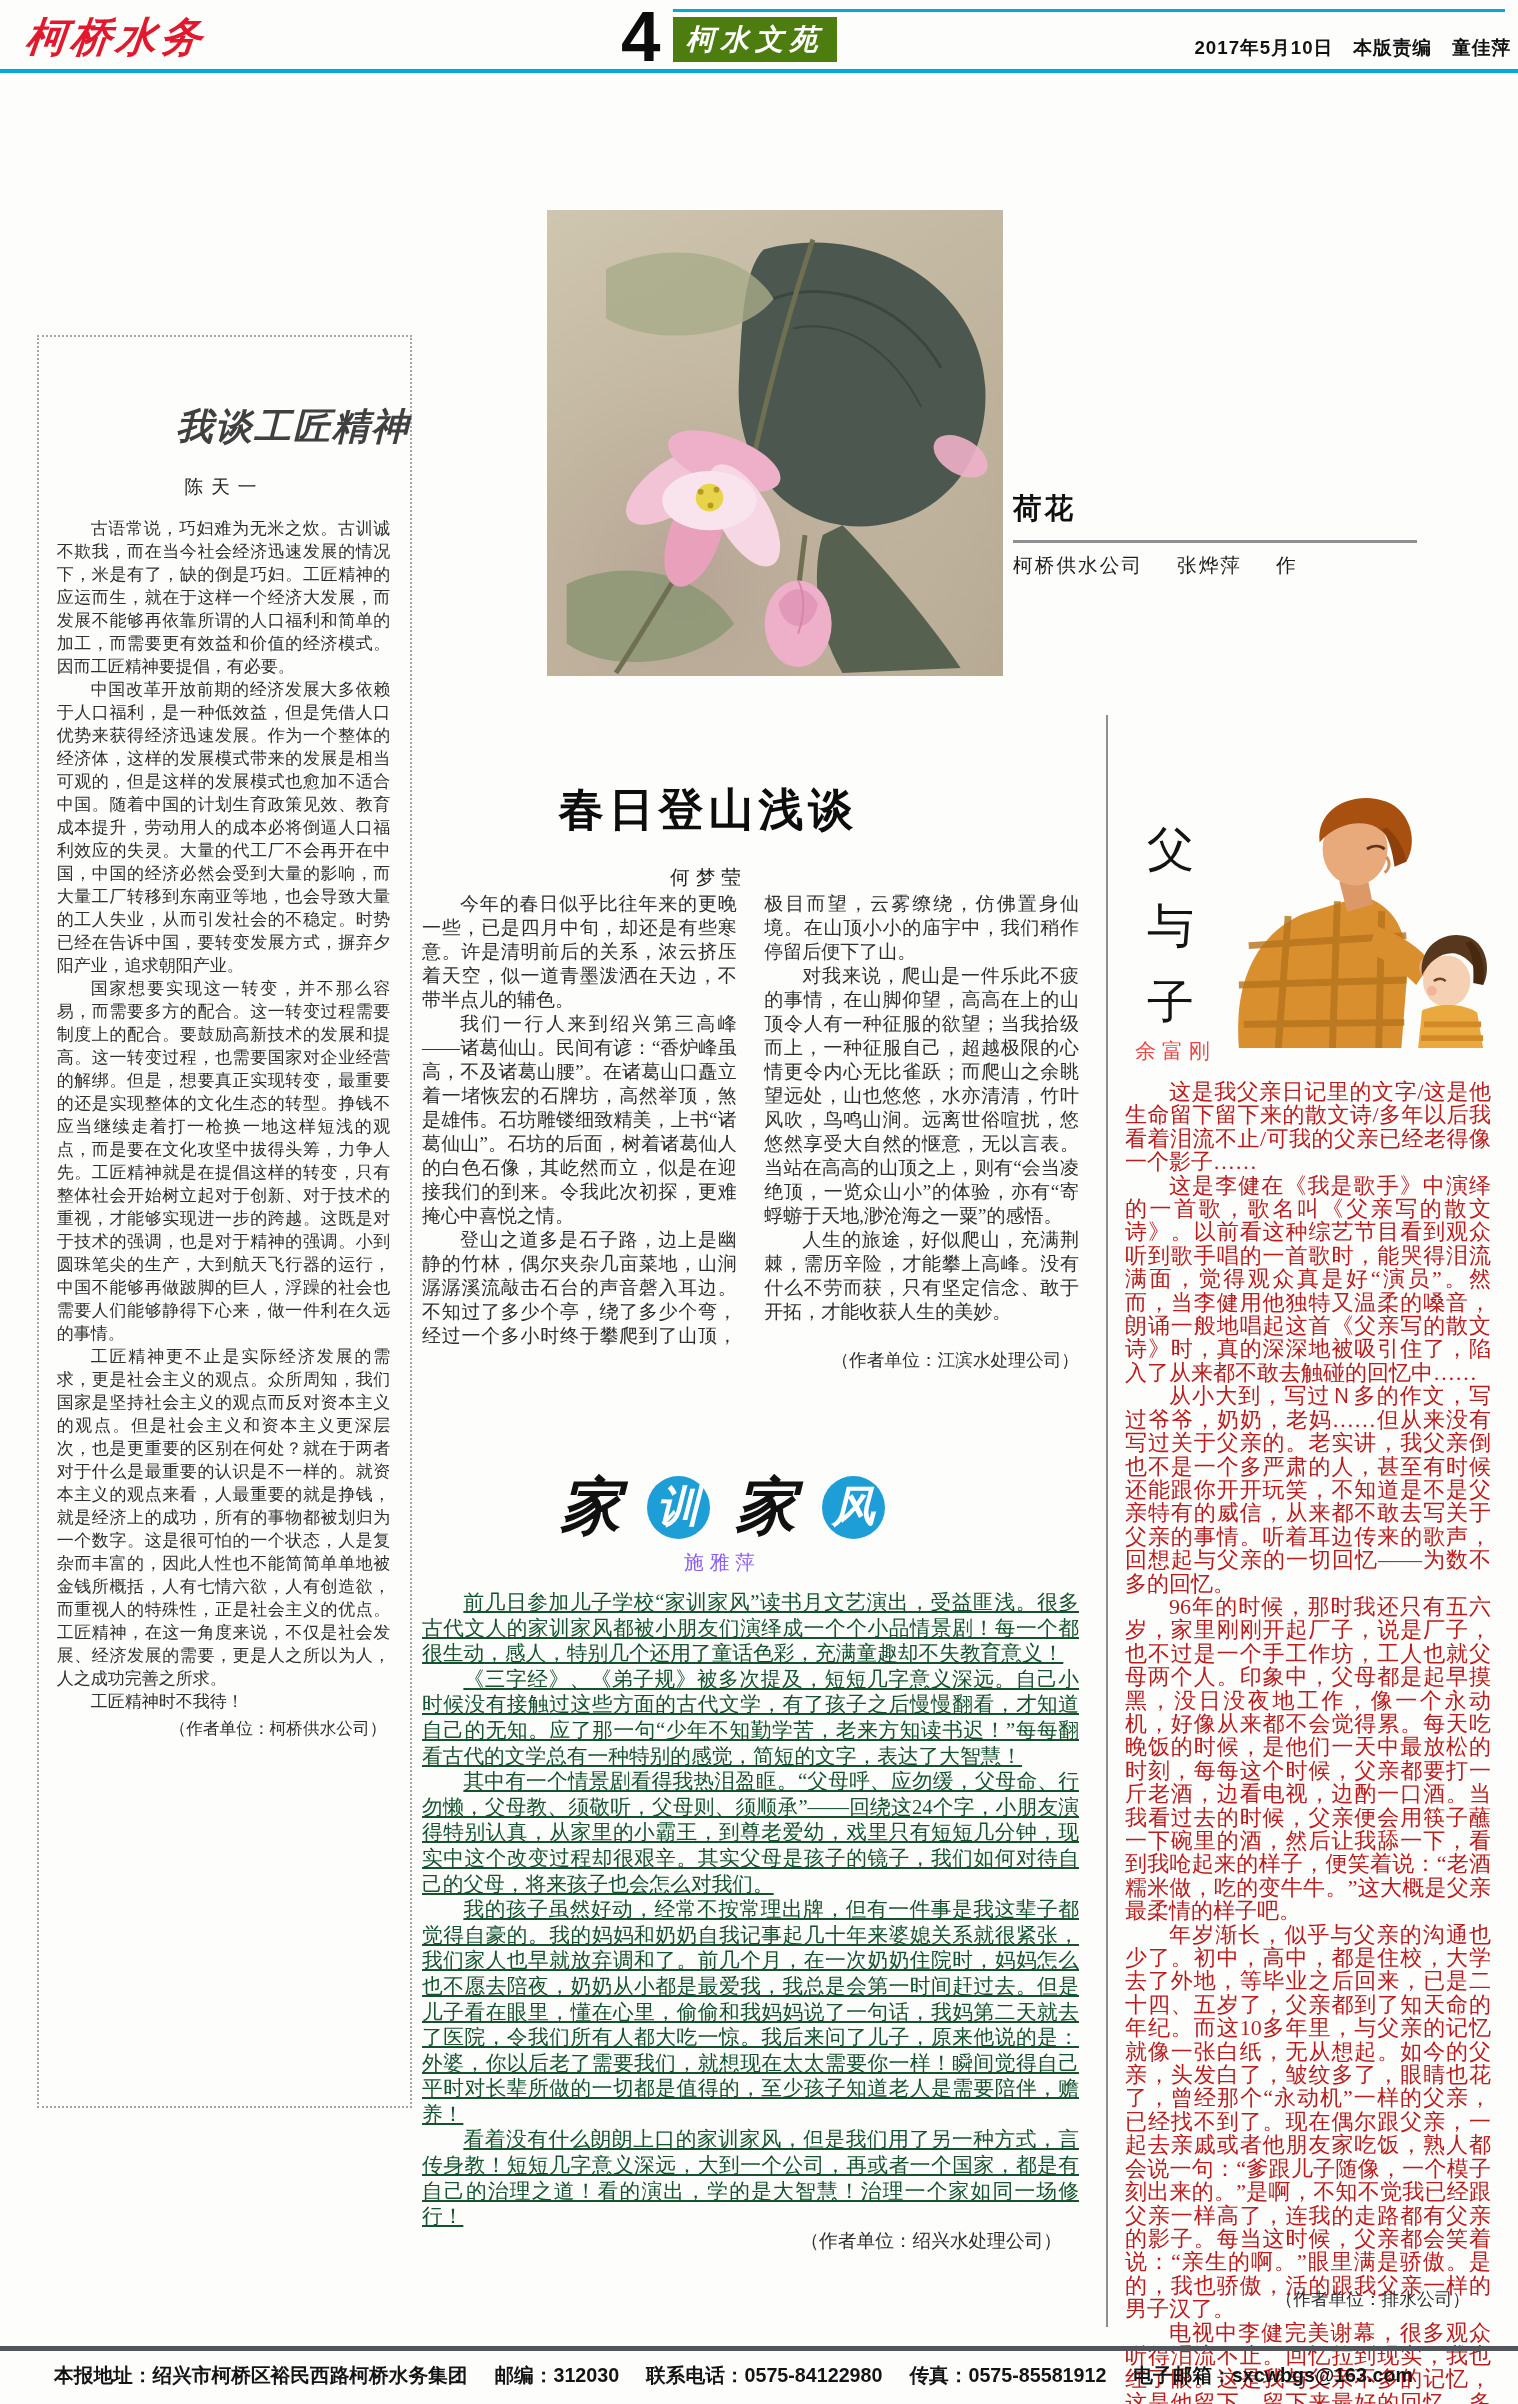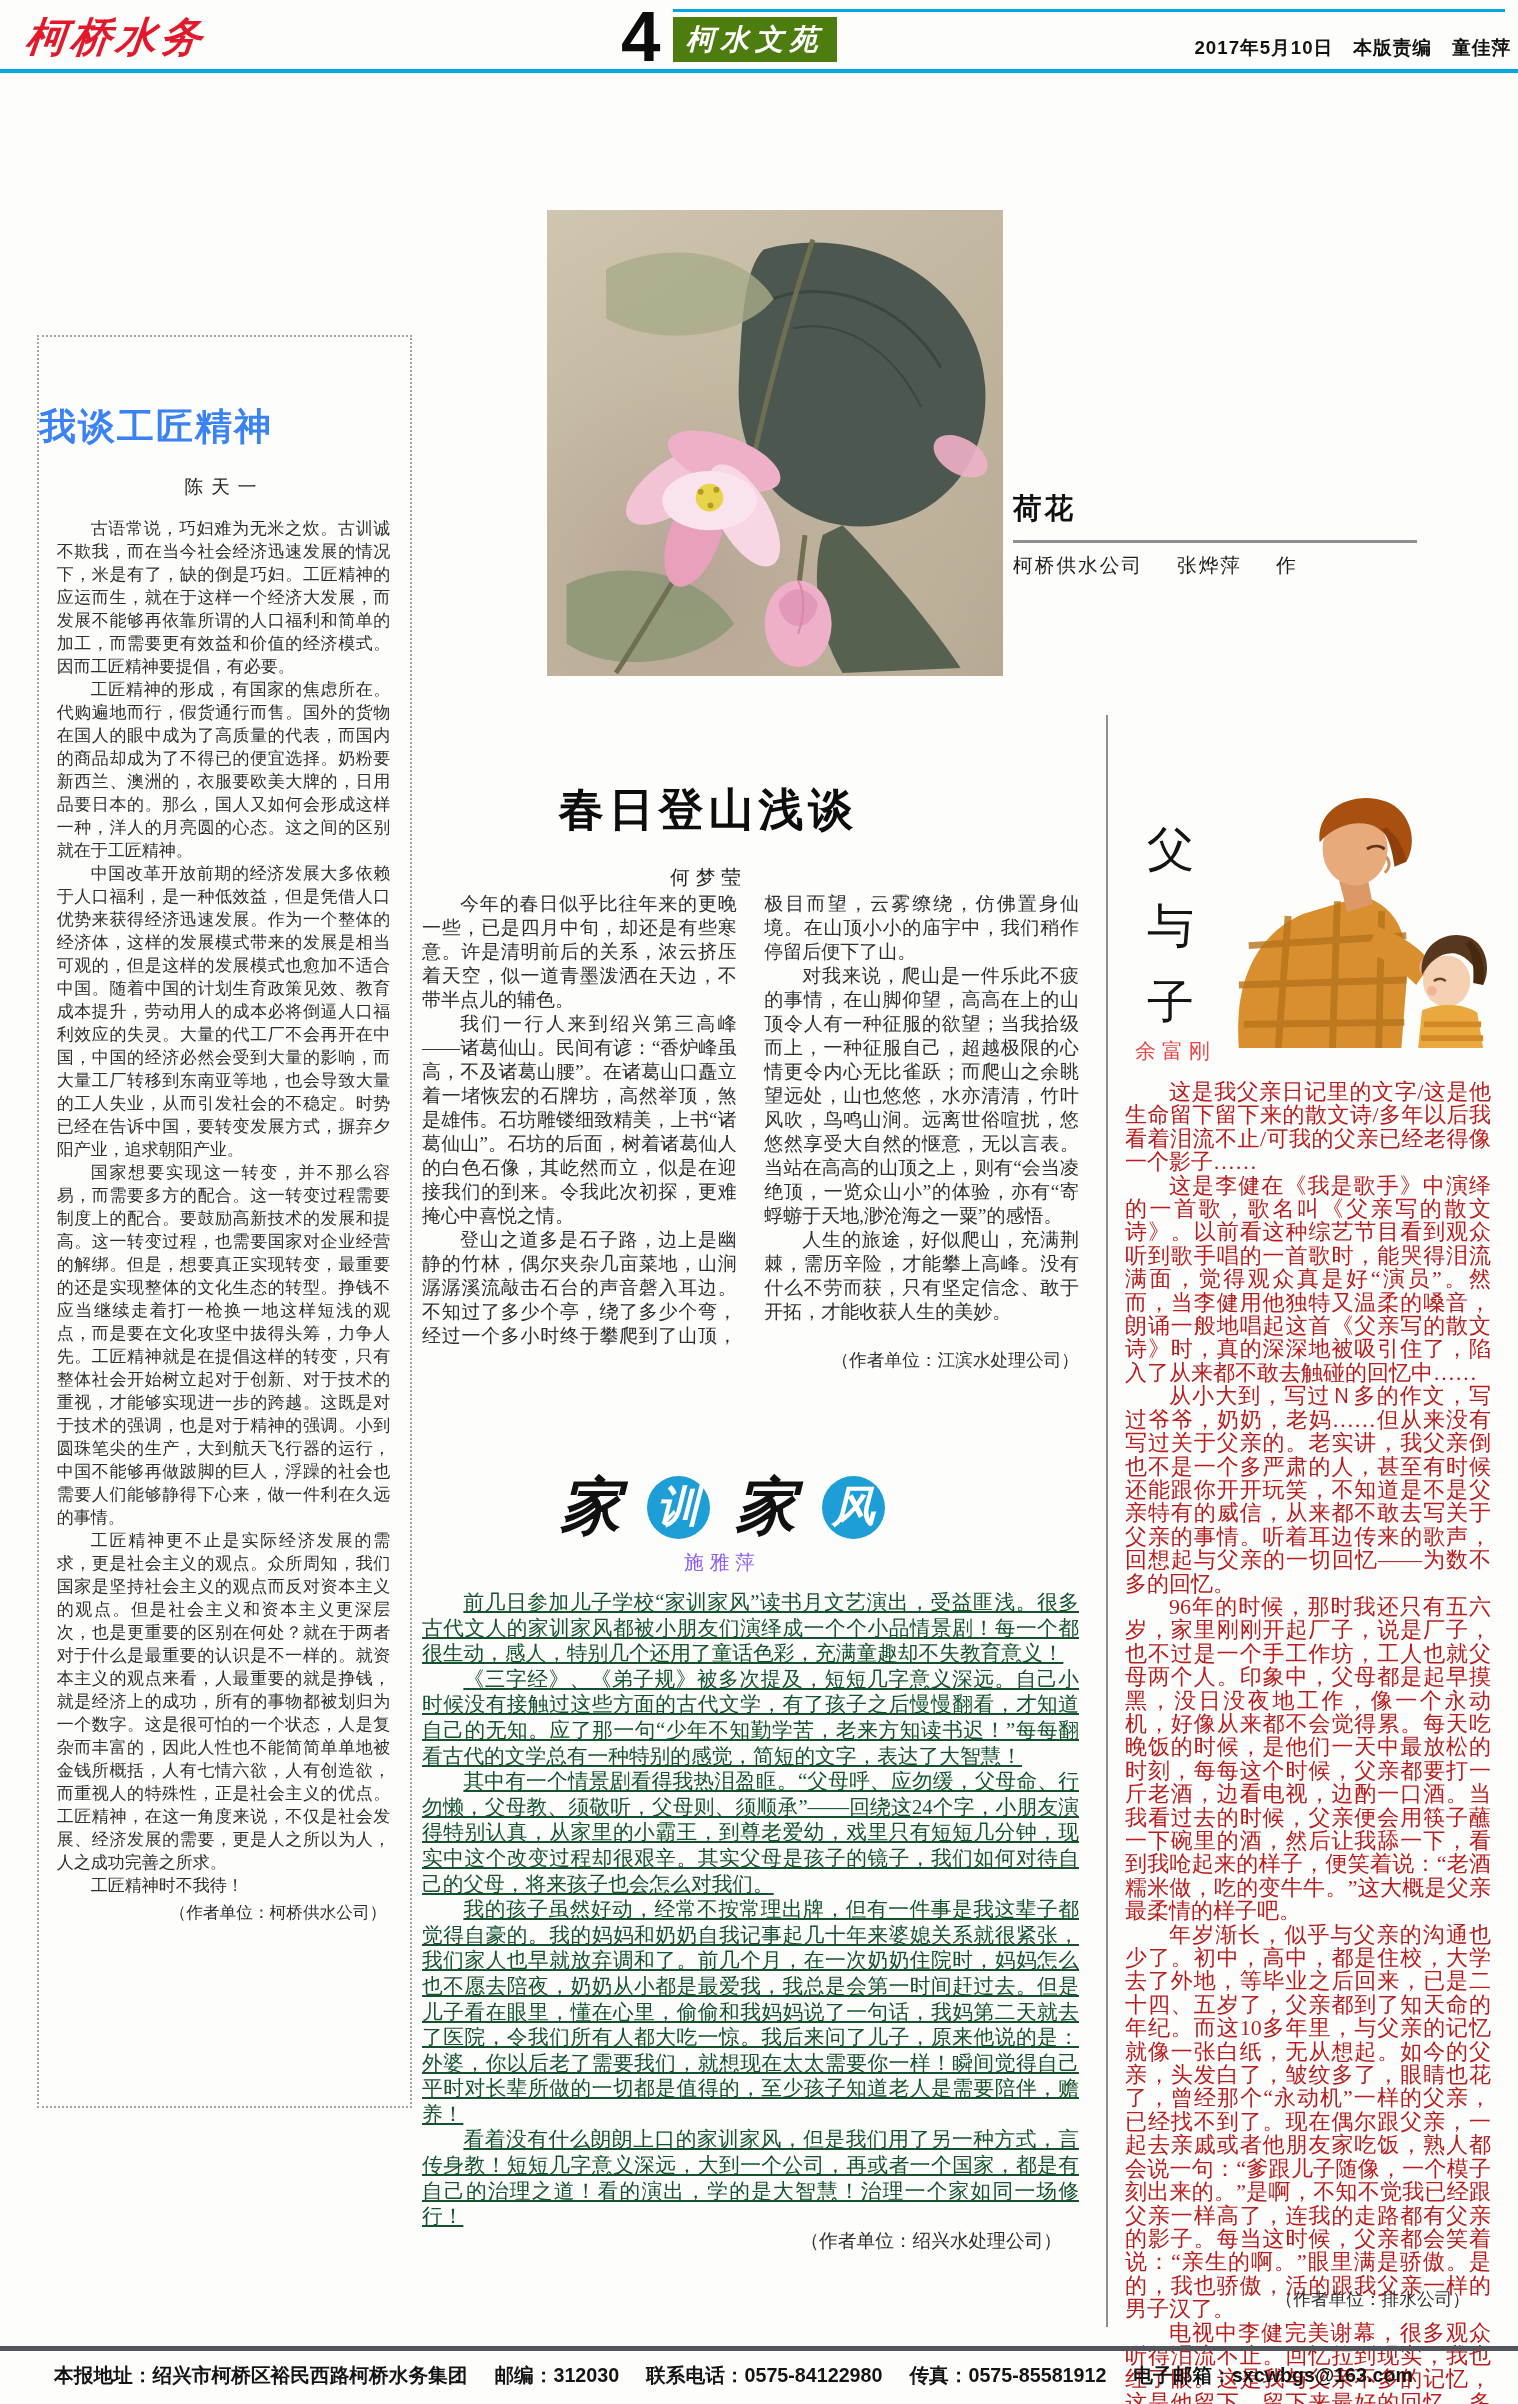--- a/index.html
+++ b/index.html
@@ -14,22 +14,22 @@
   .badge{left:673px;top:16.7px;width:164px;height:45px;background:#4d7c0f;color:#ffffff;
          display:flex;align-items:center;justify-content:center;font-family:"DejaVu Serif",serif;
          font-weight:bold;font-style:italic;font-size:28.6px;letter-spacing:5.9px;}
   .badge-topline{left:673px;top:8.9px;width:832px;height:3px;background:#00a9e0;}
   .header-rule{left:0;top:69px;width:1519px;height:3.9px;background:#00a9e0;}
   .dateline{right:7.9px;top:35px;font-size:18.7px;font-weight:bold;color:#121212;letter-spacing:1px;}
   .dateline span{margin-left:13.8px;}
 
   
   .leftbox{left:37px;top:335px;width:371px;height:1769px;border:2px dotted #a5a5a5;background:#fdfdfc;}
-  .leftbox h1{margin:65px 0 0 0;text-align:left;font-size:37px;letter-spacing:2px;
-              color:#3b82f6;font-weight:bold;}
+  .leftbox h1{margin:65px 0 0 0;text-align:right;font-size:37px;letter-spacing:2px;
+              color:#404040;font-weight:bold;font-style:italic;}
   .kai{font-family:"DejaVu Serif",serif;}
   .leftbox .author{margin-top:21.7px;text-align:center;font-size:18.7px;color:#222;letter-spacing:7.9px;}
   .leftbox .body{margin:17.7px 19.7px 0 17.7px;}
   .bodytext p{margin:0;text-indent:2em;text-align:justify;}
   .leftbox .bodytext{font-family:"Liberation Serif",serif;font-size:17px;line-height:23px;color:#2f2f2f;}
   .closing{text-align:right;font-family:Liberation Serif, serif;}
   .leftbox .closing{margin:3.9px 23.6px 0 0;font-size:16.7px;}
 
   
   .painting{left:547px;top:210px;width:456px;height:466px;background:linear-gradient(145deg,#cfc6b0 0%,#c2b7a0 45%,#b4a691 100%);}
@@ -86,21 +86,20 @@
     <span>本版责编</span>
     <span>童佳萍</span>
   </div>
   <div class="abs header-rule"></div>
 
   <div class="abs leftbox">
     <h1>我谈工匠精神</h1>
     <div class="author kai">陈天一</div>
     <div class="body bodytext">
         <p>古语常说，巧妇难为无米之炊。古训诚不欺我，而在当今社会经济迅速发展的情况下，米是有了，缺的倒是巧妇。工匠精神的应运而生，就在于这样一个经济大发展，而发展不能够再依靠所谓的人口福利和简单的加工，而需要更有效益和价值的经济模式。因而工匠精神要提倡，有必要。</p>
-        <p>工匠精神的形成，有国家的焦虑所在。代购遍地而行，假货通行而售。国外的货物在国人的眼中成为了高质量的代表，而国内的商品却成为了不得已的便宜选择。奶粉要新西兰、澳洲的，衣服要欧美大牌的，日用品要日本的。那么，国人又如何会形成这样一种，洋人的月亮圆的心态。这之间的区别就在于工匠精神。</p>
         <p>中国改革开放前期的经济发展大多依赖于人口福利，是一种低效益，但是凭借人口优势来获得经济迅速发展。作为一个整体的经济体，这样的发展模式带来的发展是相当可观的，但是这样的发展模式也愈加不适合中国。随着中国的计划生育政策见效、教育成本提升，劳动用人的成本必将倒逼人口福利效应的失灵。大量的代工厂不会再开在中国，中国的经济必然会受到大量的影响，而大量工厂转移到东南亚等地，也会导致大量的工人失业，从而引发社会的不稳定。时势已经在告诉中国，要转变发展方式，摒弃夕阳产业，追求朝阳产业。</p>
         <p>国家想要实现这一转变，并不那么容易，而需要多方的配合。这一转变过程需要制度上的配合。要鼓励高新技术的发展和提高。这一转变过程，也需要国家对企业经营的解绑。但是，想要真正实现转变，最重要的还是实现整体的文化生态的转型。挣钱不应当继续走着打一枪换一地这样短浅的观点，而是要在文化攻坚中拔得头筹，力争人先。工匠精神就是在提倡这样的转变，只有整体社会开始树立起对于创新、对于技术的重视，才能够实现进一步的跨越。这既是对于技术的强调，也是对于精神的强调。小到圆珠笔尖的生产，大到航天飞行器的运行，中国不能够再做跛脚的巨人，浮躁的社会也需要人们能够静得下心来，做一件利在久远的事情。</p>
         <p>工匠精神更不止是实际经济发展的需求，更是社会主义的观点。众所周知，我们国家是坚持社会主义的观点而反对资本主义的观点。但是社会主义和资本主义更深层次，也是更重要的区别在何处？就在于两者对于什么是最重要的认识是不一样的。就资本主义的观点来看，人最重要的就是挣钱，就是经济上的成功，所有的事物都被划归为一个数字。这是很可怕的一个状态，人是复杂而丰富的，因此人性也不能简简单单地被金钱所概括，人有七情六欲，人有创造欲，而重视人的特殊性，正是社会主义的优点。工匠精神，在这一角度来说，不仅是社会发展、经济发展的需要，更是人之所以为人，人之成功完善之所求。</p>
         <p>工匠精神时不我待！</p>
       </div>
     <div class="closing">（作者单位：柯桥供水公司）</div>
   </div>
 
   <div class="abs painting">
     <svg width="456" height="466" viewBox="0 0 463 473">

